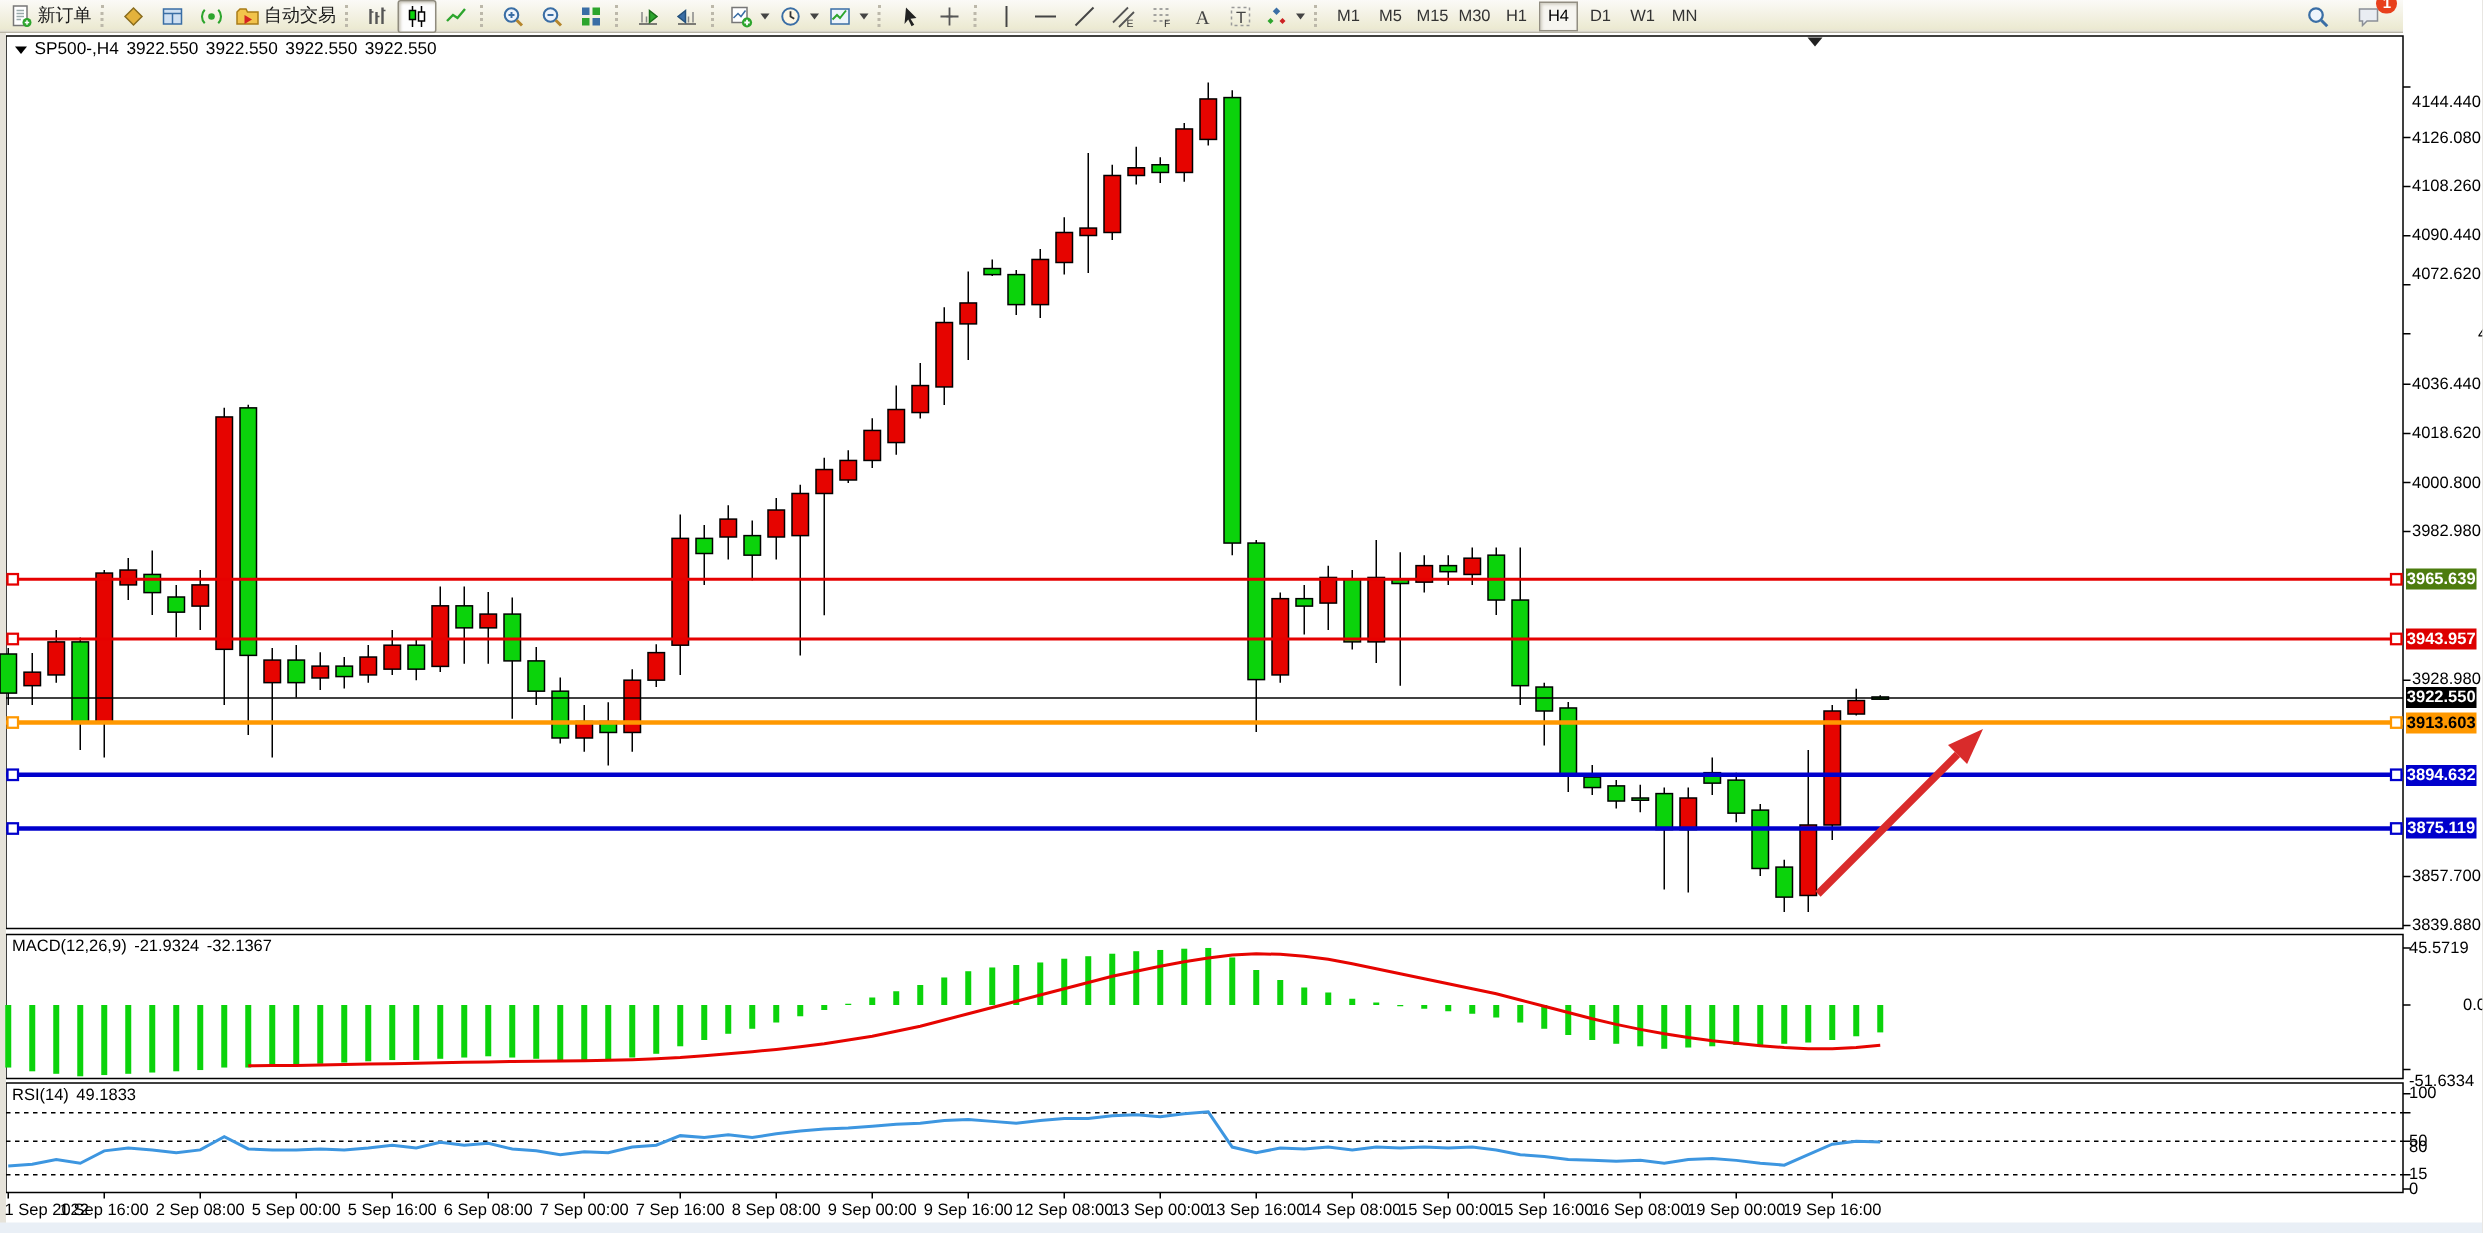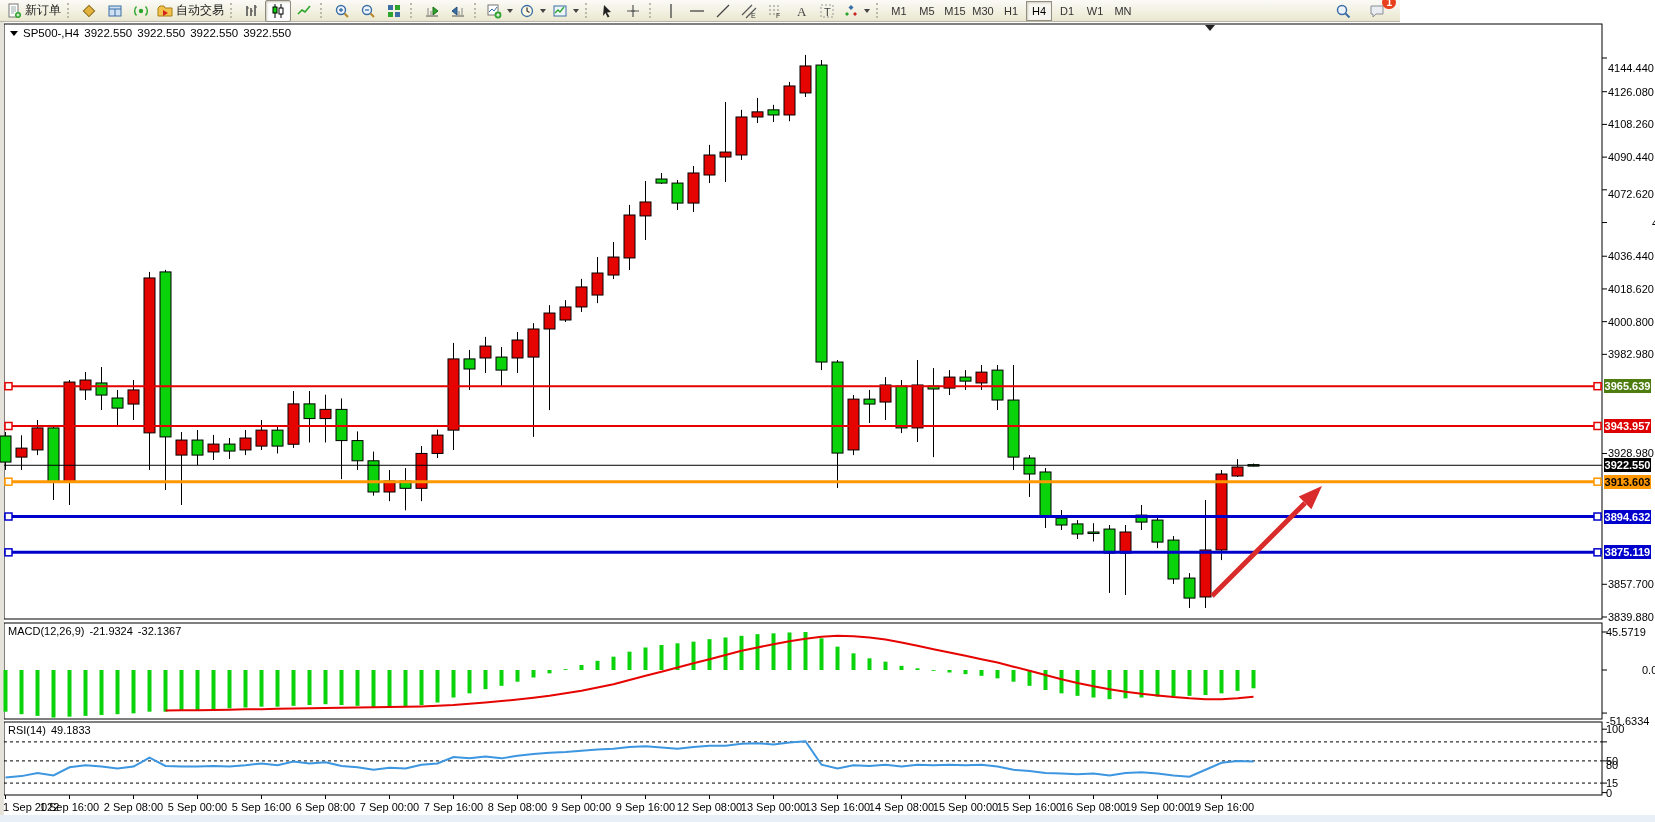--- a/index.html
+++ b/index.html
@@ -1,19 +1,19 @@
 <!DOCTYPE html>
 <html><head>
 <meta charset="utf-8">
 <style>
   html,body{margin:0;padding:0;background:#d8d4cc;}
   .screen{position:relative;width:1655px;height:822px;overflow:hidden;
           font-family:"Liberation Sans",sans-serif;background:#ffffff;}
   
-  .toolbar{position:absolute;left:0;top:0;width:1400px;height:22px;z-index:10;
+  .toolbar{position:absolute;left:0;top:0;width:1602px;height:22px;z-index:10;
            display:flex;align-items:center;background:linear-gradient(#fbfaf7,#ecead2 90%,#e6e3d6);
            border-bottom:1px solid #b9b5a7;padding-left:3px;box-sizing:border-box;}
   .tb-btn{height:20px;min-width:20px;display:inline-flex;align-items:center;justify-content:center;
           gap:3px;font-size:12px;color:#1a1a1a;padding:0 2px;border:1px solid transparent;border-radius:2px;}
   .tb-btn.active{background:#fdfdfd;border:1px solid #8f8b7e;box-shadow:inset 1px 1px 2px #c9c5b8;}
   .tb-btn .lbl{white-space:nowrap;font-size:12px;}
   .tb-sep{width:3px;height:15px;border-left:2px dotted #bcb8aa;margin:0 4px 0 3px;}
   .tf-btn{height:18px;min-width:24px;display:inline-flex;align-items:center;justify-content:center;
           font-size:11px;color:#333;border:1px solid transparent;margin:0 1px;}
   .tf-btn.active{background:#f6f5f0;border:1px solid #928e82;box-shadow:inset 1px 1px 2px #cfccc0;color:#000;}
@@ -640,21 +640,21 @@
   <div class="panel-label" style="left:8px;top:724px;">
     <span>RSI(14)</span>
     <span>49.1833</span>
   </div>
 
   <div id="price-axis">
       <div class="price-tick" style="top: 68px;">4144.440</div>
       <div class="price-tick" style="top: 91.6998px;">4126.080</div>
       <div class="price-tick" style="top: 124.408px;">4108.260</div>
       <div class="price-tick" style="top: 157.117px;">4090.440</div>
-      <div class="price-tick" style="top: 194px; text-align: right;">4072.620</div>
+      <div class="price-tick" style="top: 183px; text-align: right;">4072.620</div>
       <div class="price-tick" style="top: 222.534px; margin-left: 44px;">4054.800</div>
       <div class="price-tick" style="top: 256.234px;">4036.440</div>
       <div class="price-tick" style="top: 288.943px;">4018.620</div>
       <div class="price-tick" style="top: 321.651px;">4000.800</div>
       <div class="price-tick" style="top: 354.36px;">3982.980</div>
       <div class="price-tick" style="top: 453.477px;">3928.980</div>
       <div class="price-tick" style="top: 584.311px;">3857.700</div>
       <div class="price-tick" style="top: 617.02px;">3839.880</div>
       <div class="price-badge" style="top: 386.189px; background: #4d7c0f; color: rgb(255, 255, 255);">3965.639</div>
       <div class="price-badge" style="top: 425.987px; background: rgb(221, 0, 0); color: rgb(255, 255, 255);">3943.957</div>

